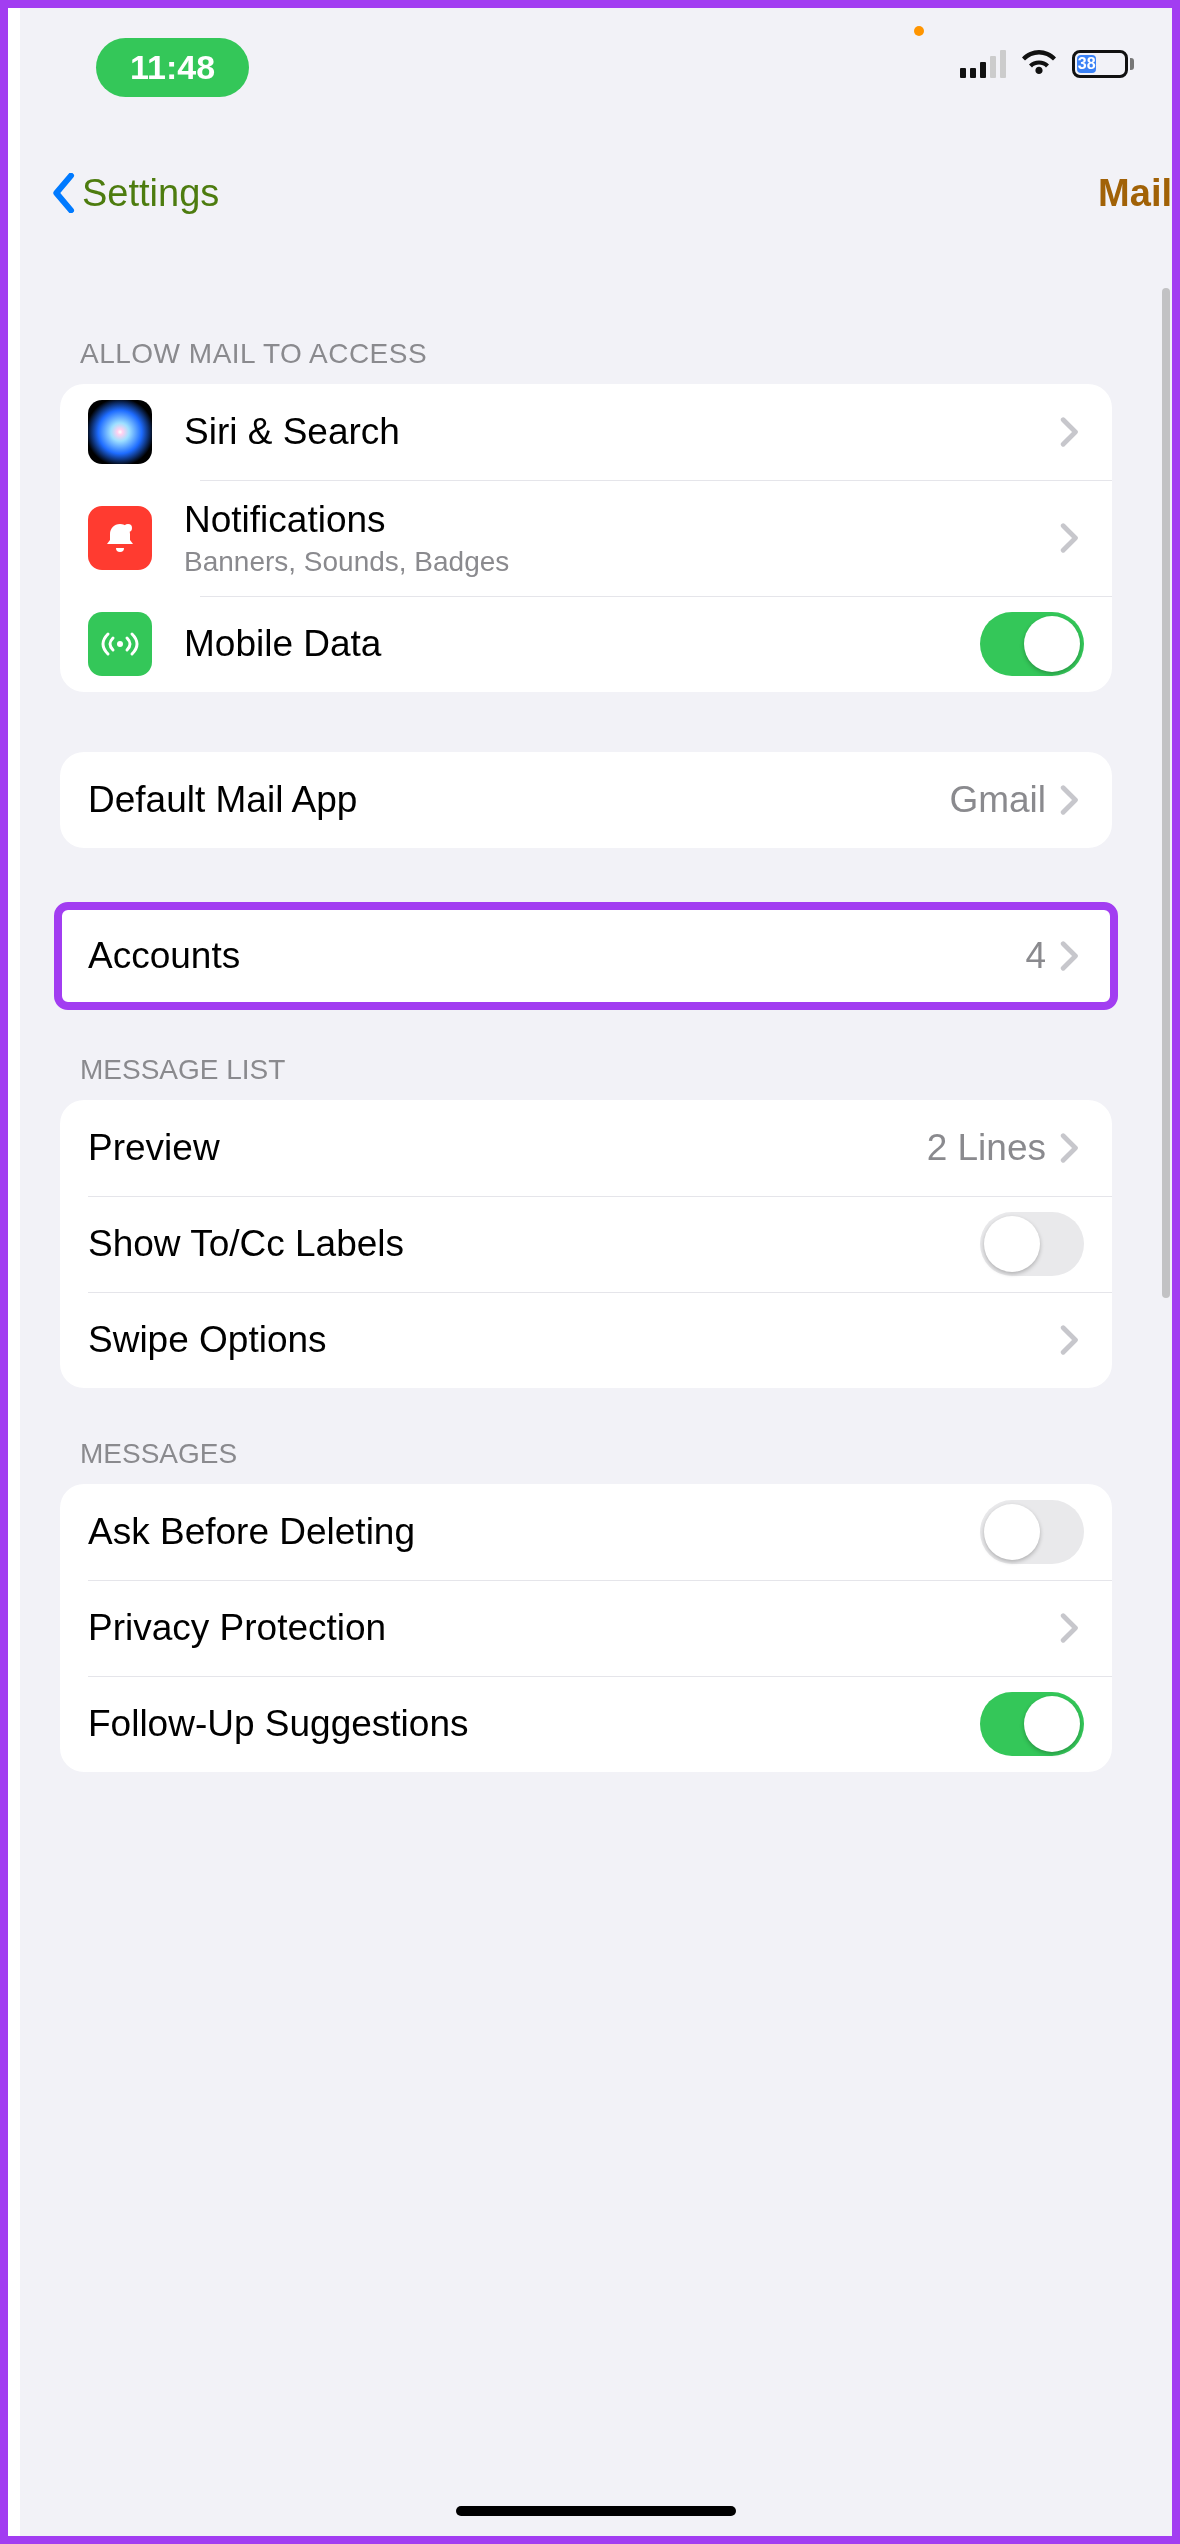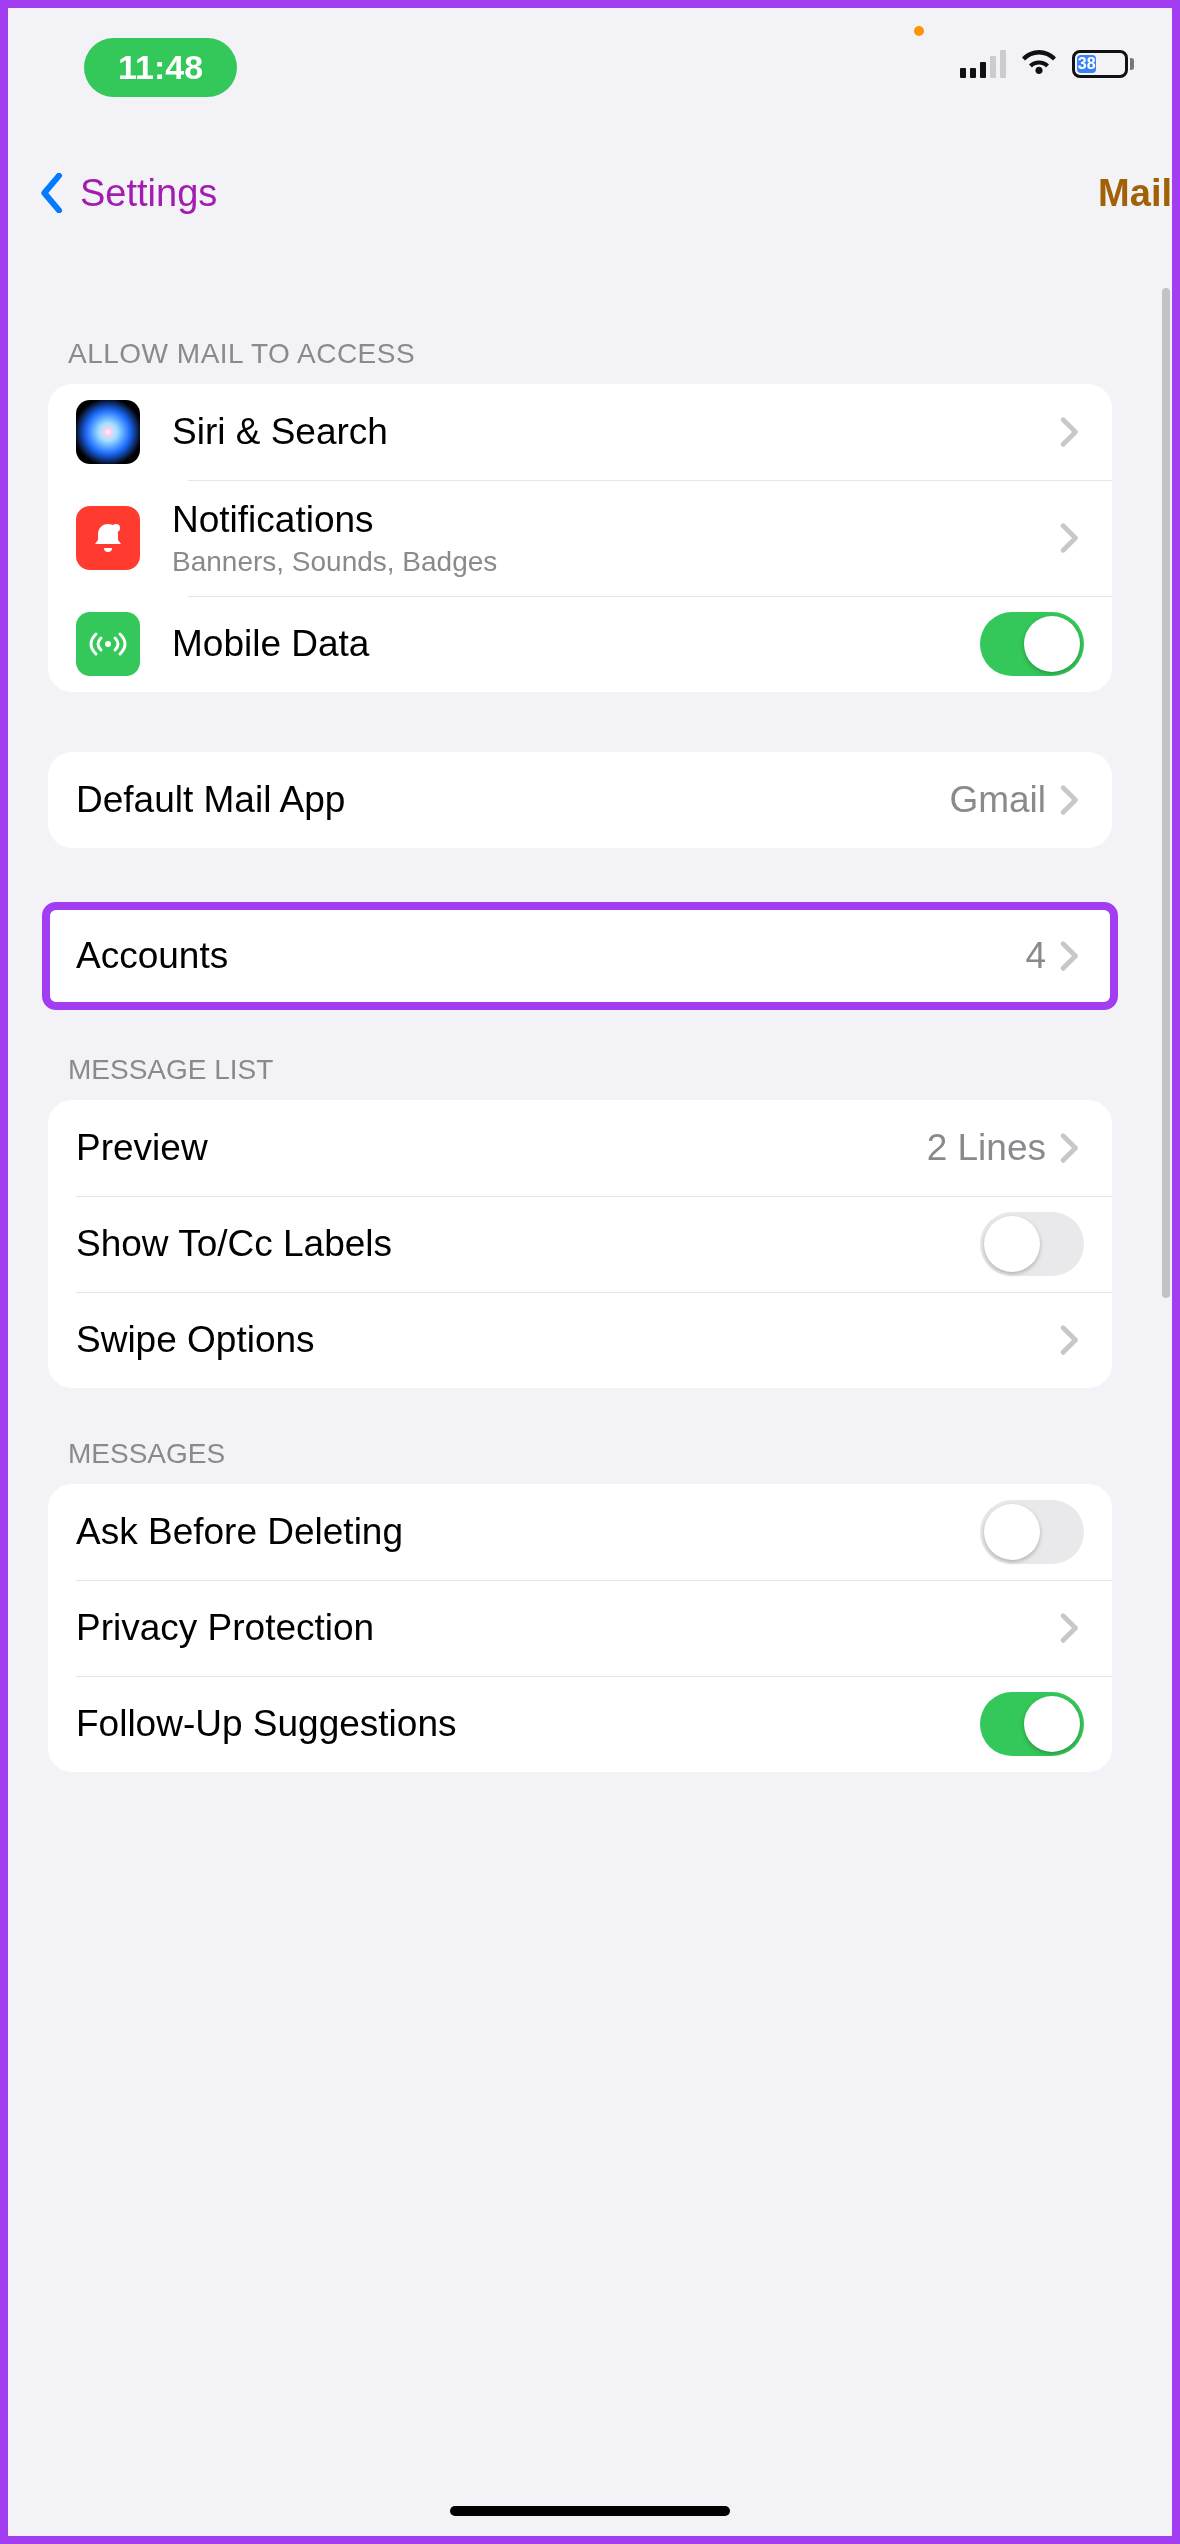--- a/index.html
+++ b/index.html
@@ -1,34 +1,34 @@
 <!DOCTYPE html>
 <html><head>
   <meta charset="utf-8">
   <style>
     * { margin:0; padding:0; box-sizing:border-box; font-family:-apple-system, "SF Pro Text", "Helvetica Neue", Arial, sans-serif; -webkit-font-smoothing:antialiased; }
     html,body{width:1180px;height:2544px;}
     body{border:8px solid #A23DF1;position:relative;}
-    .screen{position:absolute;inset:0;background:#F2F2F7;overflow:hidden;}
+    .screen{position:absolute;inset:0;background:#F2F2F7;overflow:hidden;margin-left:12px;}
 
     
     .status-bar{height:90px;position:relative;}
     .time-pill{position:absolute;top:30px;left:76px;background:#34C759;color:#fff;border-radius:36px;padding:10px 34px;font-weight:600;font-size:34px;}
     .status-right{position:absolute;top:42px;right:38px;display:flex;align-items:center;gap:14px;}
     .orange-dot{position:absolute;top:18px;right:248px;width:10px;height:10px;border-radius:50%;background:#FF9500;}
     .signal{display:flex;align-items:flex-end;gap:4px;}
     .signal .bar{width:6px;border-radius:1px;}
     .battery{display:flex;align-items:center;}
     .battery-body{width:56px;height:28px;border:3px solid #111;border-radius:8px;position:relative;display:flex;align-items:center;padding:2px;}
     .battery-level{height:100%;border-radius:4px;background:#3b82f6;display:flex;align-items:center;justify-content:center;color:#fff;font-size:16px;font-weight:700;}
     .battery-cap{width:4px;height:12px;background:#777;border-radius:0 3px 3px 0;margin-left:2px;}
 
     
     .nav{height:90px;display:flex;align-items:center;position:relative;padding:0 30px;margin-top:50px;}
-    .back{display:flex;align-items:center;color:#a21caf;font-size:38px;gap:16px;}
+    .back{display:flex;align-items:center;color:#4d7c0f;font-size:38px;gap:6px;}
     .back svg{display:block;}
     .title{position:absolute;left:0;right:0;text-align:right;font-weight:700;font-size:38px;color:#a16207;}
     .scroll-indicator{position:absolute;right:2px;top:280px;width:8px;height:1010px;background:#C2C2C4;border-radius:4px;}
 
     .content{padding:50px 60px 0 40px;}
     .section-header{font-size:28px;letter-spacing:0.5px;color:#8A8A8E;text-transform:uppercase;padding:50px 20px 14px 20px;}
     .section-header.sm{font-size:28px;text-transform:none;letter-spacing:0;color:#8A8A8E;}
 
     .group{background:#fff;border-radius:24px;overflow:hidden;}
     .row{display:flex;align-items:center;min-height:96px;padding:0 28px;position:relative;}

